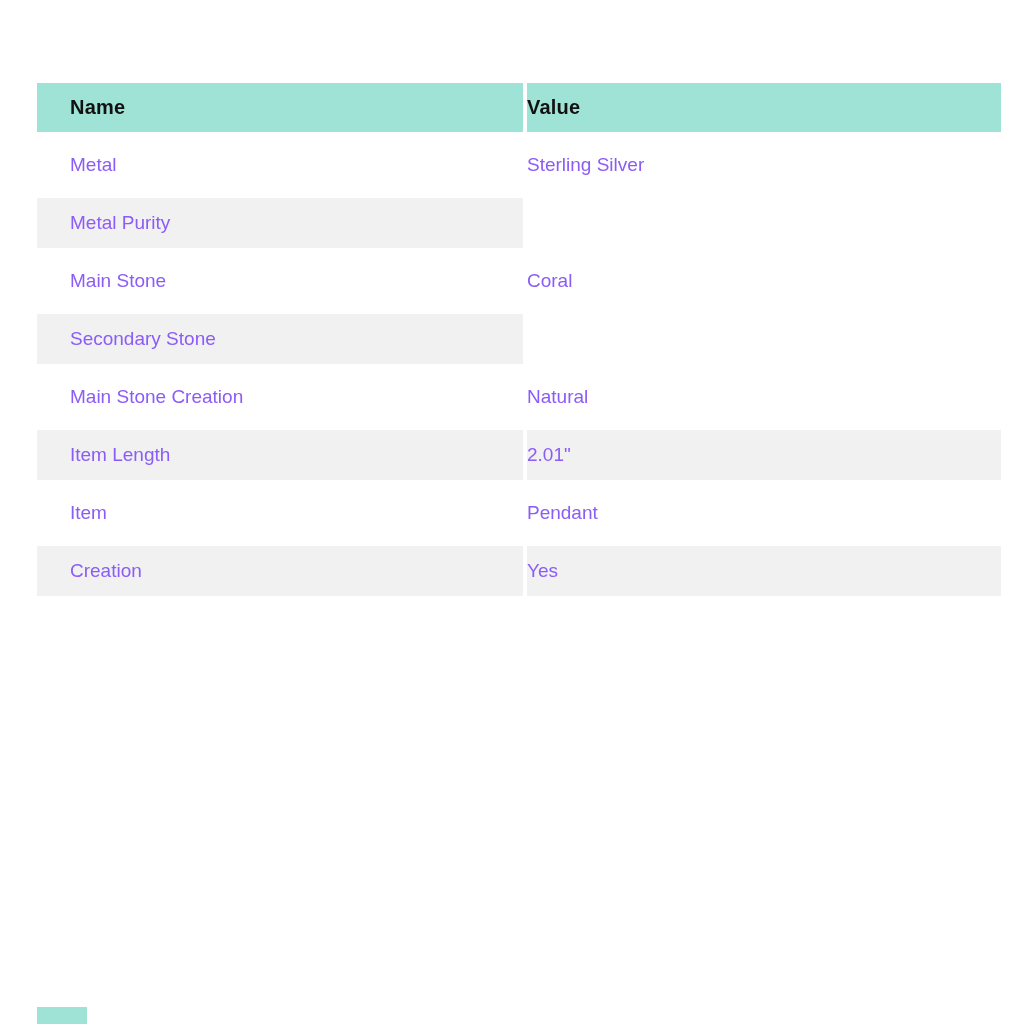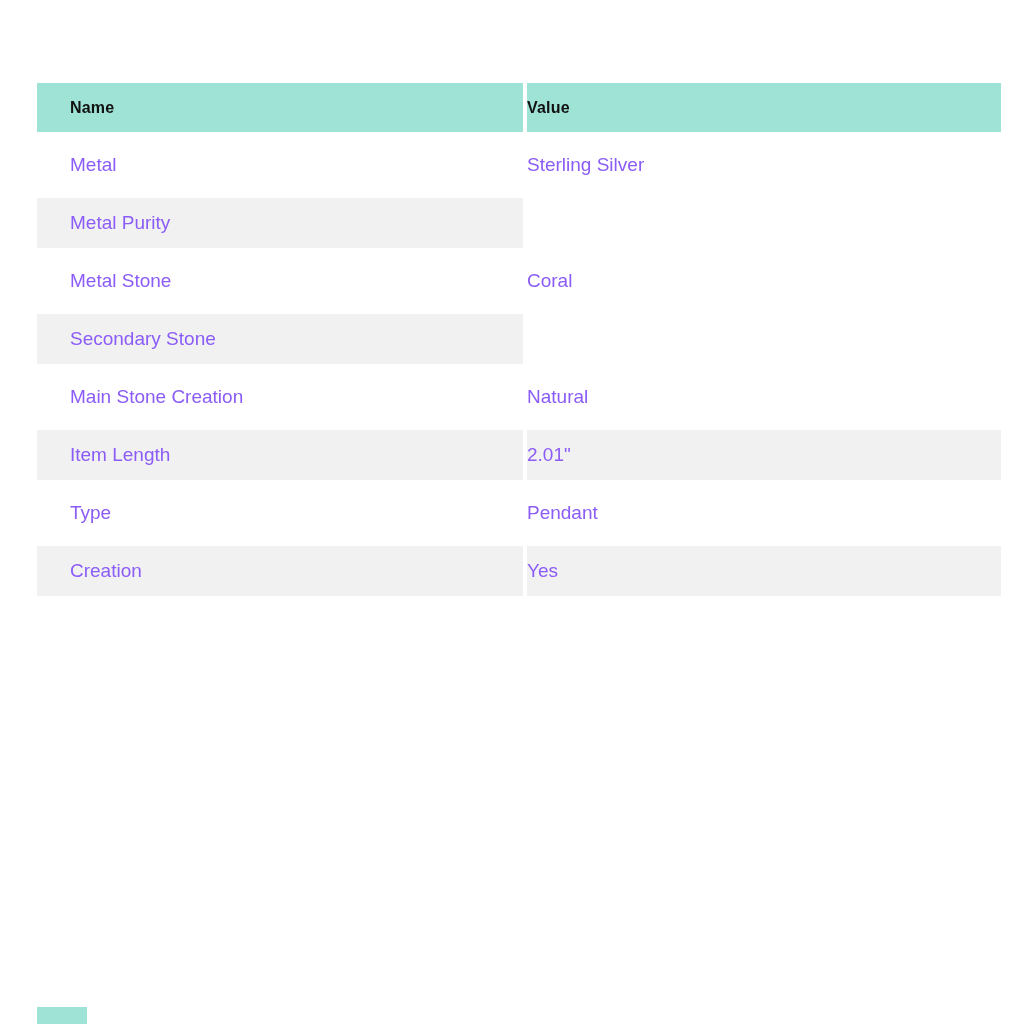--- a/index.html
+++ b/index.html
@@ -39,21 +39,21 @@
   .name-col {
     width: 486px;
     padding-left: 33px;
   }
   .value-col {
     width: 474px;
     margin-left: 4px; 
   }
   .thead .cell {
     background: #9fe3d6;
-    font-size: 16px;
+    font-size: 20px;
     font-weight: 600;
     color: #111111;
     letter-spacing: 0.2px;
   }
   .row .cell {
     font-size: 19px;
     font-weight: 400;
     color: #8b5cf6;
     background: transparent;
   }
@@ -79,36 +79,36 @@
   </div>
   <div id="table-body">
       <div class="row">
         <div class="cell name-col">Metal</div>
         <div class="cell value-col">Sterling Silver</div>
       </div>
       <div class="row striped">
         <div class="cell name-col">Metal Purity</div>
       </div>
       <div class="row">
-        <div class="cell name-col">Metal Stone</div>
+        <div class="cell name-col">Main Stone</div>
         <div class="cell value-col">Coral</div>
       </div>
       <div class="row striped">
         <div class="cell name-col">Secondary Stone</div>
       </div>
       <div class="row">
         <div class="cell name-col">Main Stone Creation</div>
         <div class="cell value-col">Natural</div>
       </div>
       <div class="row striped">
         <div class="cell name-col">Item Length</div>
         <div class="cell value-col">2.01"</div>
       </div>
       <div class="row">
-        <div class="cell name-col">Type</div>
+        <div class="cell name-col">Item</div>
         <div class="cell value-col">Pendant</div>
       </div>
       <div class="row striped">
         <div class="cell name-col">Creation</div>
         <div class="cell value-col">Yes</div>
       </div>
     </div>
 </div>
 
 <div class="next-table-peek"></div>

